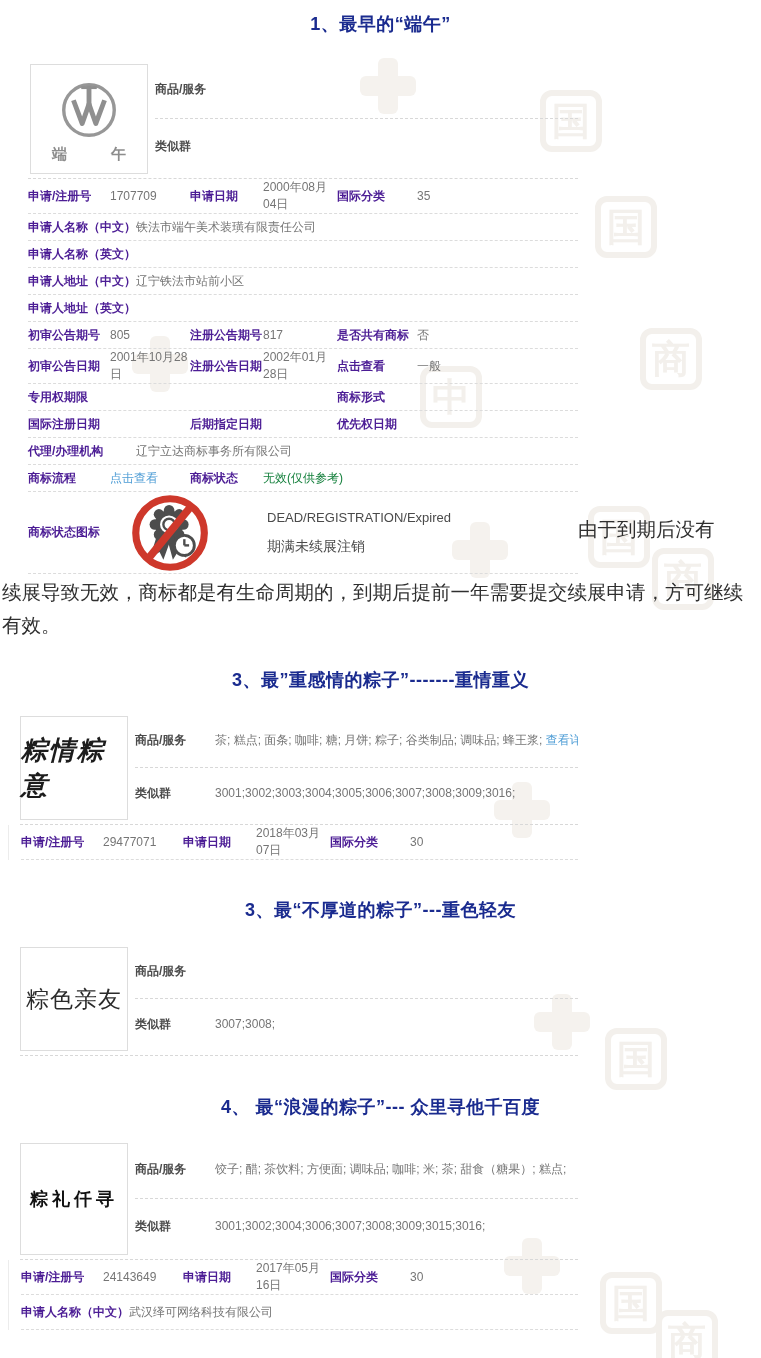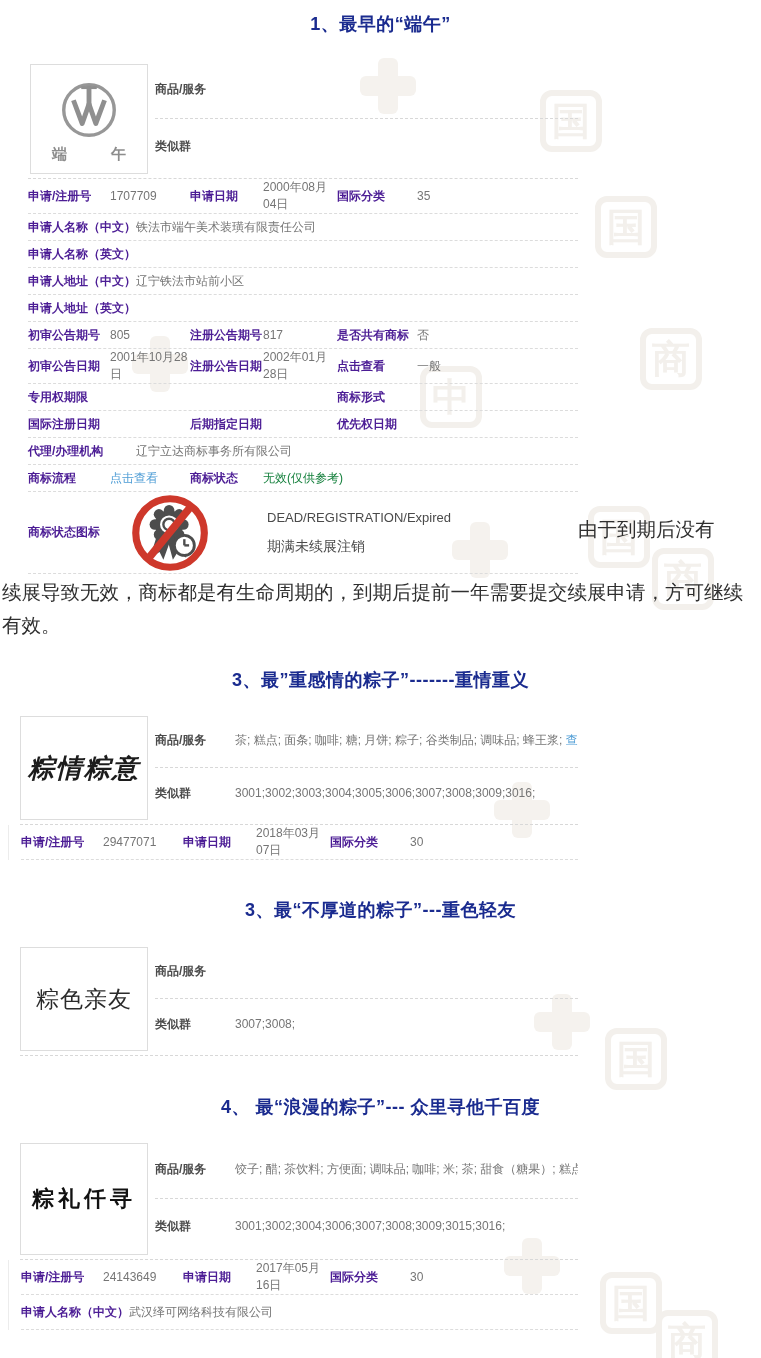--- a/index.html
+++ b/index.html
@@ -47,30 +47,30 @@
   .card1 { display:inline-block; vertical-align:baseline; margin-left:28px; width:550px; }
   .cardN { margin-left:20px; width:558px; }
 
   .head { display:flex; border-bottom:1px dashed #d8d8d8; padding-bottom:4px; }
   .logo-box {
     border:1px solid #ddd; background:#fff; flex:none;
     display:flex; flex-direction:column; align-items:center; justify-content:center;
     margin:2px 0 0 2px;
   }
   .card1 .logo-box { width:118px; height:110px; }
-  .cardN .logo-box { width:128px; height:104px; margin-left:0; }
+  .cardN .logo-box { width:108px; height:104px; margin-left:0; }
   .card4 .logo-box { height:112px; }
 
   .logo1-caption { display:flex; justify-content:space-between; width:74px; margin-top:2px;
     color:#8d8d8d; font-size:15px; font-weight:bold; }
   .logo-cal  { font-family:"DejaVu Serif","Liberation Serif",serif; font-style:italic;
     font-weight:bold; font-size:26px; color:#1c1c1c; letter-spacing:2px; }
   .logo-song { font-family:"DejaVu Serif","Liberation Serif",serif;
     font-size:23px; color:#2b2b2b; letter-spacing:1px; }
-  .logo-hei  { font-weight:bold; font-size:22px; color:#111; letter-spacing:4px; }
+  .logo-hei  { font-weight:bold; font-size:18px; color:#111; letter-spacing:4px; }
 
   .head-rows { flex:1; margin-left:7px; display:flex; flex-direction:column; min-width:0; }
   .hrow { flex:1; display:flex; align-items:center; min-width:0; }
   .hsep { border-bottom:1px dashed #d8d8d8; }
   .hlabel { width:80px; flex:none; font-weight:bold; color:#4b4b4b; }
   .hval { flex:1; min-width:0; line-height:17px; color:#757575; }
   .hval.clip { white-space:nowrap; overflow:hidden; }
 
   .trow {
     display:flex; align-items:center; min-height:27px;

